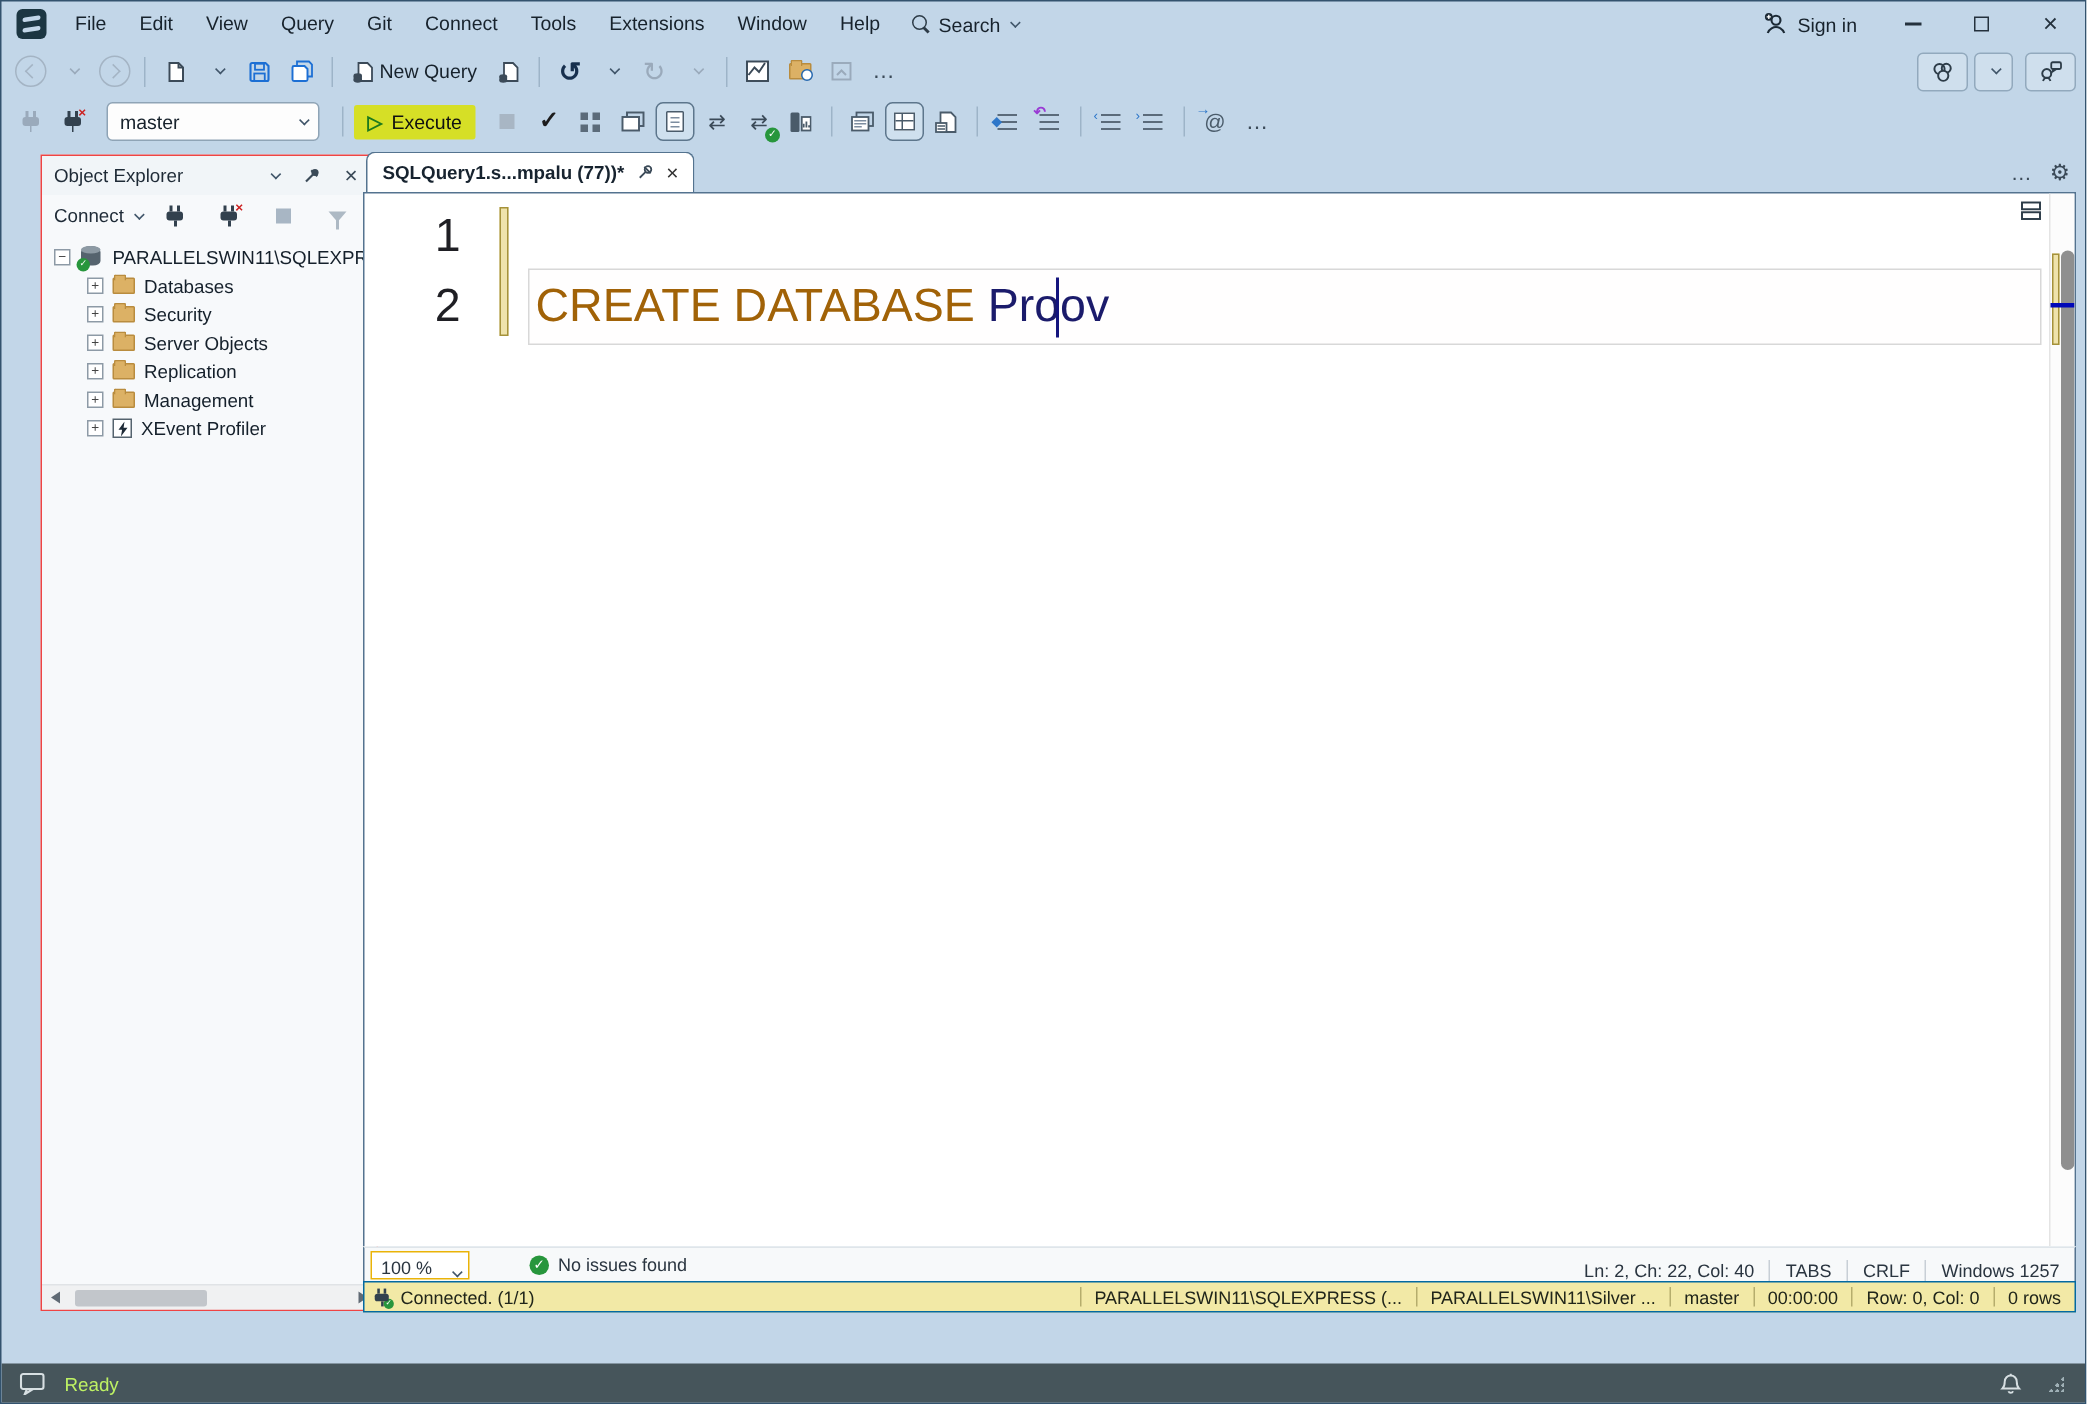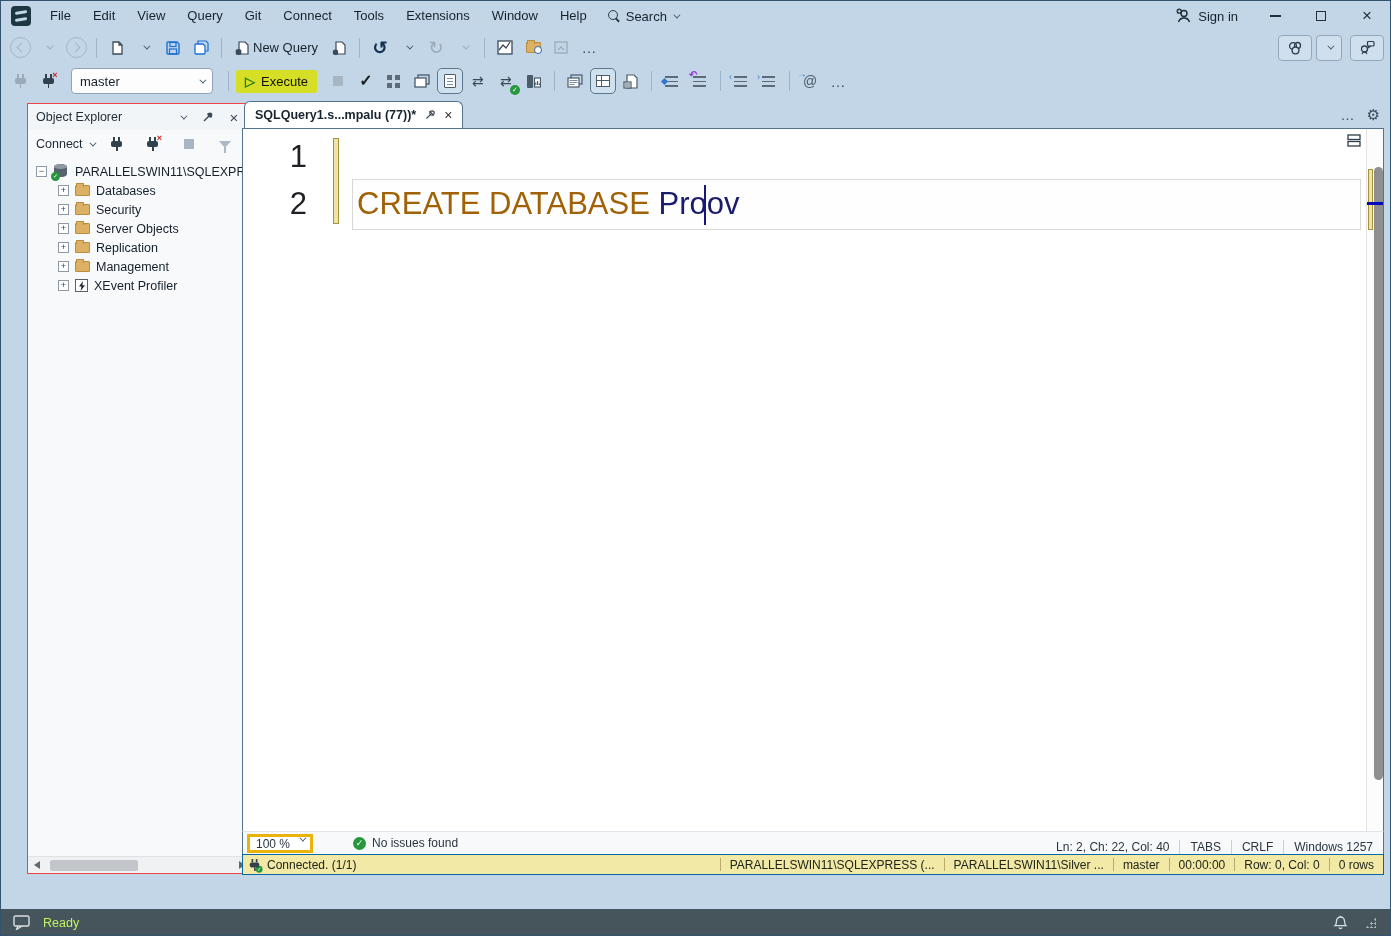--- a/index.html
+++ b/index.html
@@ -118,21 +118,21 @@
   .curline { position:absolute; left:109px; top:50px; width:1009px; height:51px; background:#fffefe; border:1px solid #d8d8d8; }
   .codeline { position:absolute; left:114px; top:57px; font-size:31px; white-space:pre; }
   .kw { color:#a16207; } .ident { color:#1b1b6b; }
   .caret { position:absolute; left:461px; top:56px; width:2px; height:40px; background:#15157e; }
   .split-handle { position:absolute; right:22px; top:5px; }
   .vscroll { position:absolute; right:0; top:0; width:17px; height:703px; background:#fcfcfc; border-left:1px solid #e4e4e4; }
   .vs-change { position:absolute; left:1px; top:40px; width:5px; height:61px; background:#efe3ab; border:1px solid #a5923a; }
   .vs-thumb { position:absolute; left:7px; top:38px; width:9px; height:613px; background:#8f8f8f; border-radius:5px; }
   .vs-caret { position:absolute; left:0; right:0; top:73px; height:3px; background:#0008b8; }
   .infobar { position:absolute; top:730px; left:0; width:1142px; height:23px; background:#f7f9fa; border:1px solid #54738f; border-top:1px solid #dfe5ea; border-bottom:none; display:flex; align-items:center; font-size:12px; color:#2a3540; }
-  .zoomcombo { display:flex; align-items:flex-start; justify-content:space-between; width:66px; height:19px; margin-left:4px; border:3px solid #eab308; background:#fff; padding:0 6px; font-size:12px; }
+  .zoomcombo { display:flex; align-items:flex-end; justify-content:space-between; width:66px; height:19px; margin-left:4px; border:1px solid #eab308; background:#fff; padding:0 6px; font-size:12px; }
   .issues { display:flex; align-items:center; gap:6px; margin-left:40px; }
   .infor { margin-left:auto; display:flex; align-items:flex-end; height:100%; }
   .infor .seg { padding:0 10px; } 
   .infor .psep { width:1px; height:14px; background:#c8cfd6; }
   .conbar { position:absolute; top:753px; left:0; width:1142px; height:21px; background:#f2e9a6; border:1px solid #0369a1; display:flex; align-items:center; font-size:12px; color:#20251a; }
   .conbar .left { display:flex; align-items:center; gap:7px; padding-left:6px; }
   .conbar .right { margin-left:auto; display:flex; align-items:center; height:100%; }
   .conbar .seg { padding:0 9px; white-space:nowrap; }
   .conbar .psep { width:1px; height:13px; background:#b5ad6d; }
 

